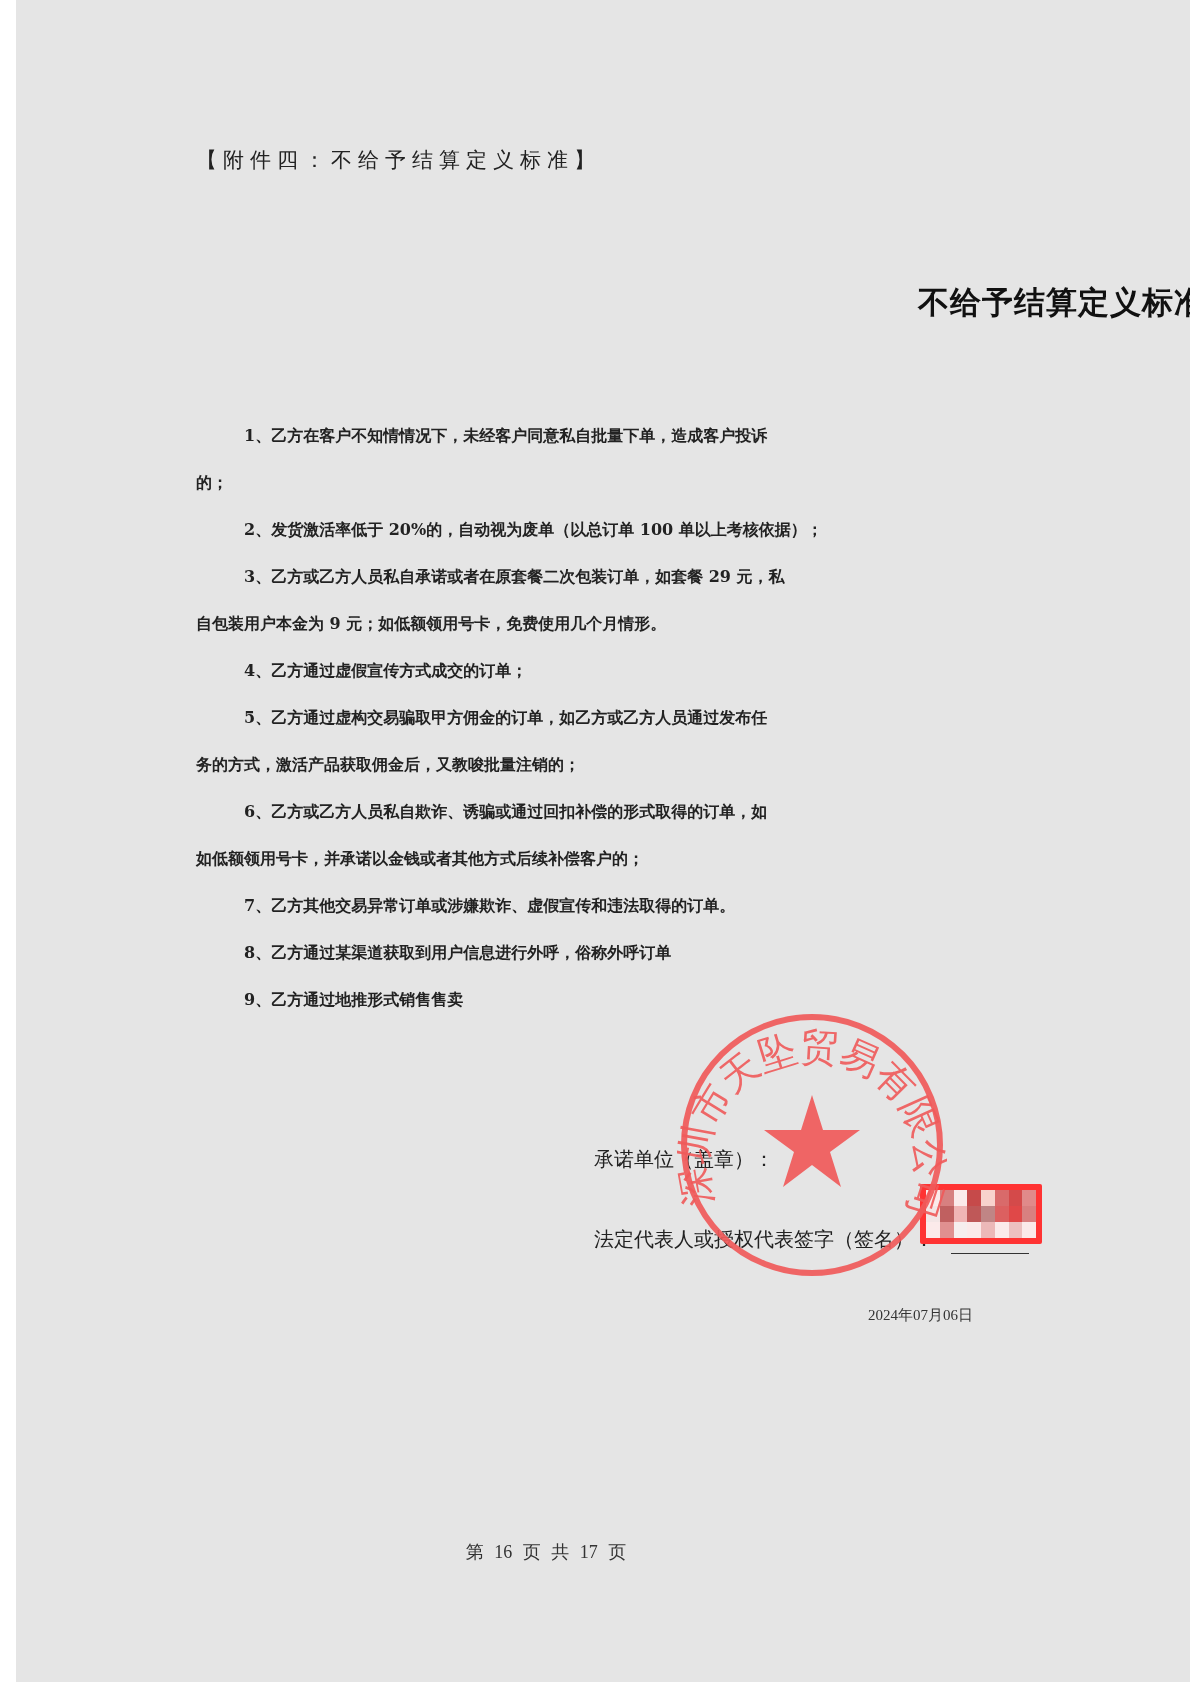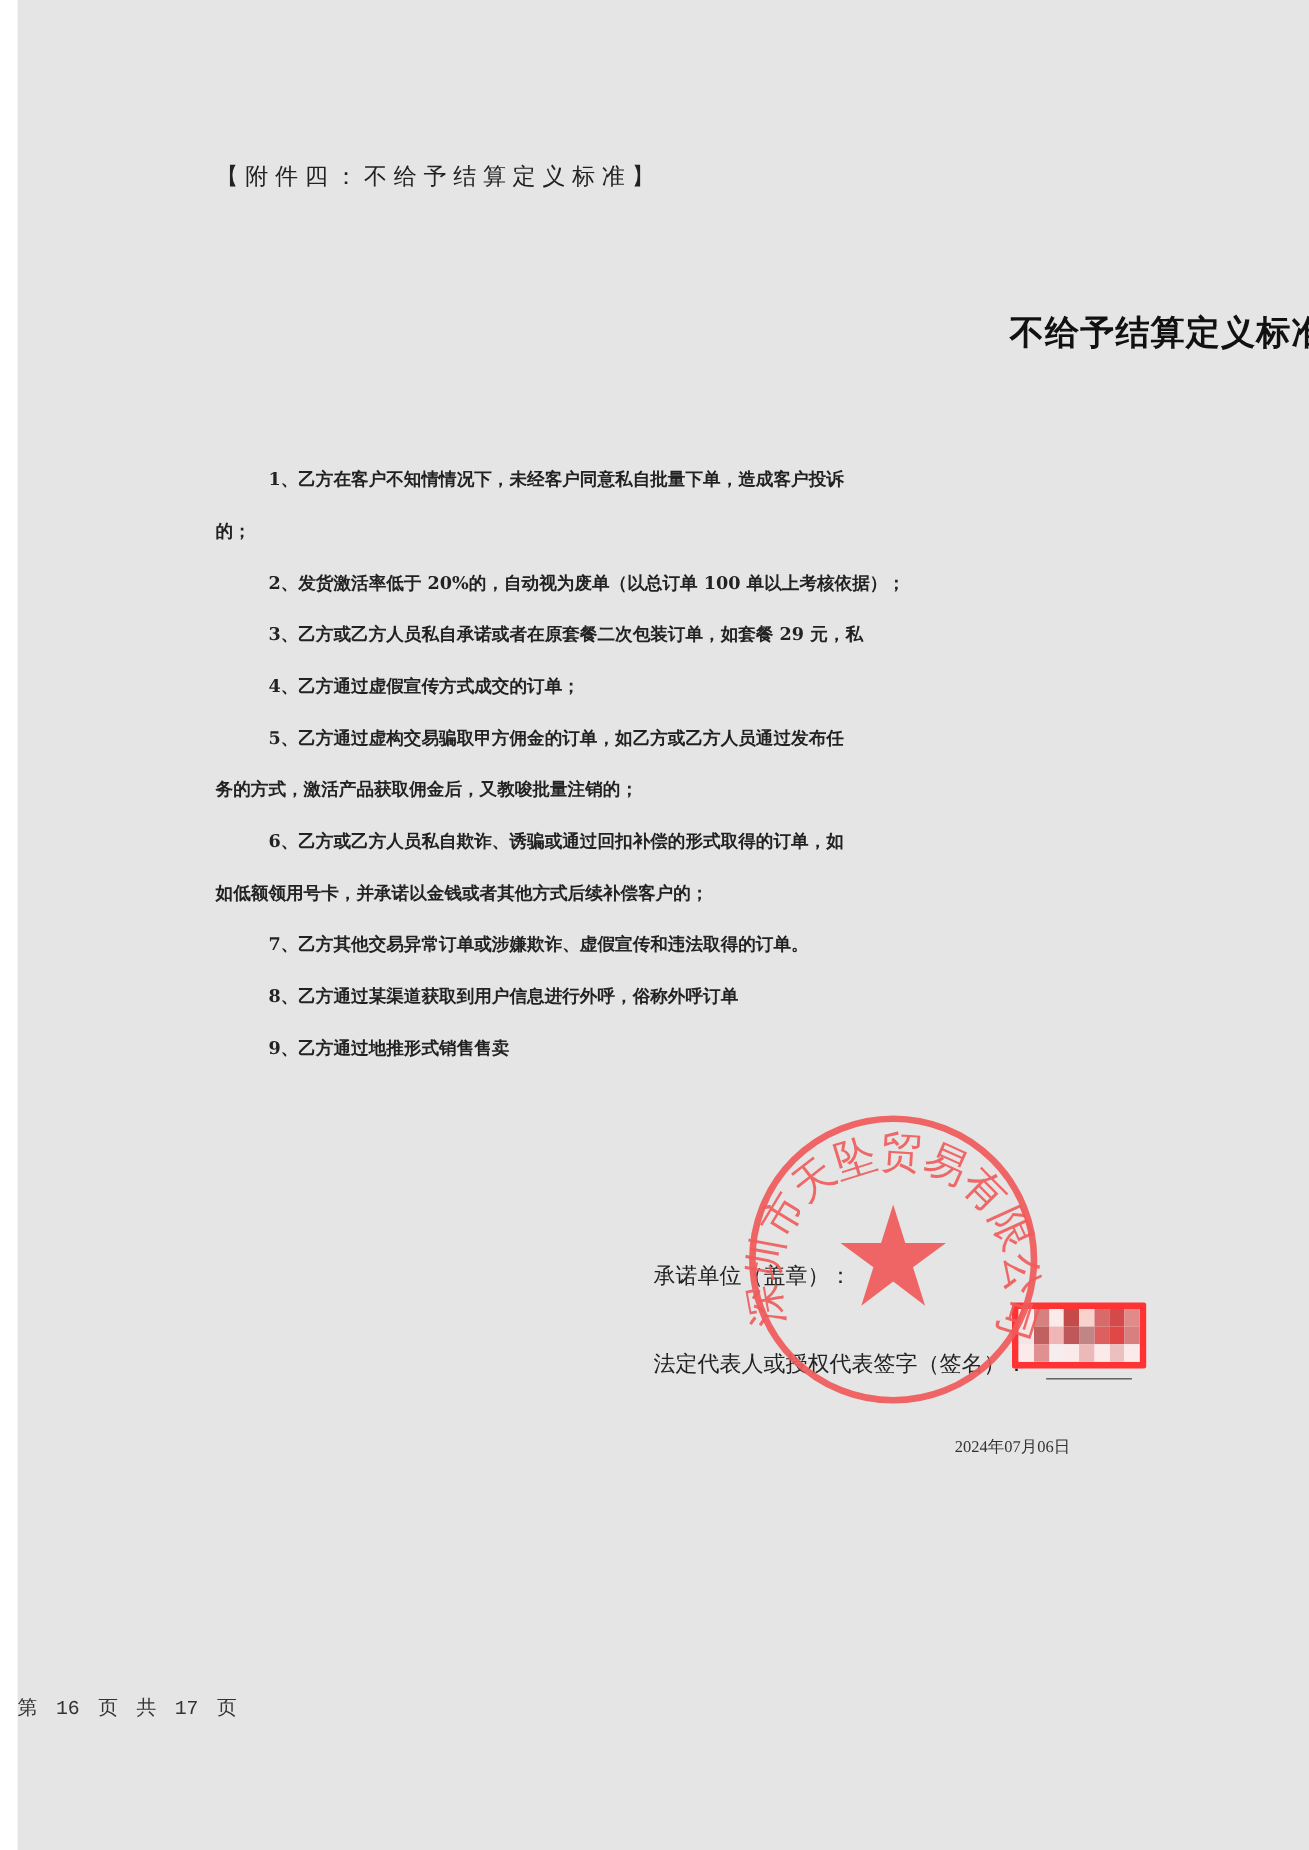--- a/index.html
+++ b/index.html
@@ -14,38 +14,39 @@
     .clause { font-size: 16px; line-height: 47px; margin: 0; text-indent: 48px; color: #222; font-weight: bold; }
     .sign-area { position: absolute; left: 0; top: 0; width: 1190px; height: 1682px; }
     .sign-line { position: absolute; font-size: 20px; color: #222; white-space: nowrap; }
     .sig-underline { position: absolute; left: 935px; top: 1253px; width: 78px; height: 1px; background: #333; }
     .redact { position: absolute; left: 904px; top: 1184px; width: 122px; height: 60px; background: #f33;
               border-radius: 2px; overflow: hidden; }
     .redact .inner { position: absolute; left: 6px; top: 6px; right: 6px; bottom: 6px; background: #fbeaea;
                      display: grid; grid-template-columns: repeat(8, 1fr); grid-template-rows: repeat(3, 1fr); }
     .redact .inner span { display: block; }
     .date { position: absolute; left: 832px; top: 1306px; font-size: 15px; font-family: "Liberation Serif", serif; color: #333; margin-left: 20px; }
-    .footer { position: absolute; left: 0; width: 1060px; top: 1540px; text-align: left; font-size: 18px; color: #333;
-              font-family: Liberation Mono, monospace; word-spacing: 6px; }
+    .footer { position: absolute; left: 0; width: 1060px; top: 1540px; text-align: center; font-size: 18px; color: #333;
+              font-family: Liberation Serif, serif; word-spacing: 6px; }
     .stamp { position: absolute; left: 661px; top: 1010px; width: 270px; height: 270px; pointer-events: none; }
   </style>
 </head>
 <body>
 
 <div class="page">
 
   <div class="attach-header">【附件四：不给予结算定义标准】</div>
 
   <div class="doc-title">不给予结算定义标准</div>
 
   <div class="body">
     <p class="clause"><span>1、乙方在客户不知情情况下，未经客户同意私自批量下单，造成客户投诉</span></p>
     <p class="clause" style="text-indent:0">的；</p>
     <p class="clause">2、发货激活率低于 20%的，自动视为废单（以总订单 100 单以上考核依据）；</p>
     <p class="clause">3、乙方或乙方人员私自承诺或者在原套餐二次包装订单，如套餐 29 元，私</p>
+    <p class="clause" style="text-indent:0">自包装用户本金为 9 元；如低额领用号卡，免费使用几个月情形。</p>
     <p class="clause">4、乙方通过虚假宣传方式成交的订单；</p>
     <p class="clause">5、乙方通过虚构交易骗取甲方佣金的订单，如乙方或乙方人员通过发布任</p>
     <p class="clause" style="text-indent:0">务的方式，激活产品获取佣金后，又教唆批量注销的；</p>
     <p class="clause">6、乙方或乙方人员私自欺诈、诱骗或通过回扣补偿的形式取得的订单，如</p>
     <p class="clause" style="text-indent:0">如低额领用号卡，并承诺以金钱或者其他方式后续补偿客户的；</p>
     <p class="clause">7、乙方其他交易异常订单或涉嫌欺诈、虚假宣传和违法取得的订单。</p>
     <p class="clause">8、乙方通过某渠道获取到用户信息进行外呼，俗称外呼订单</p>
     <p class="clause">9、乙方通过地推形式销售售卖</p>
   </div>
 

